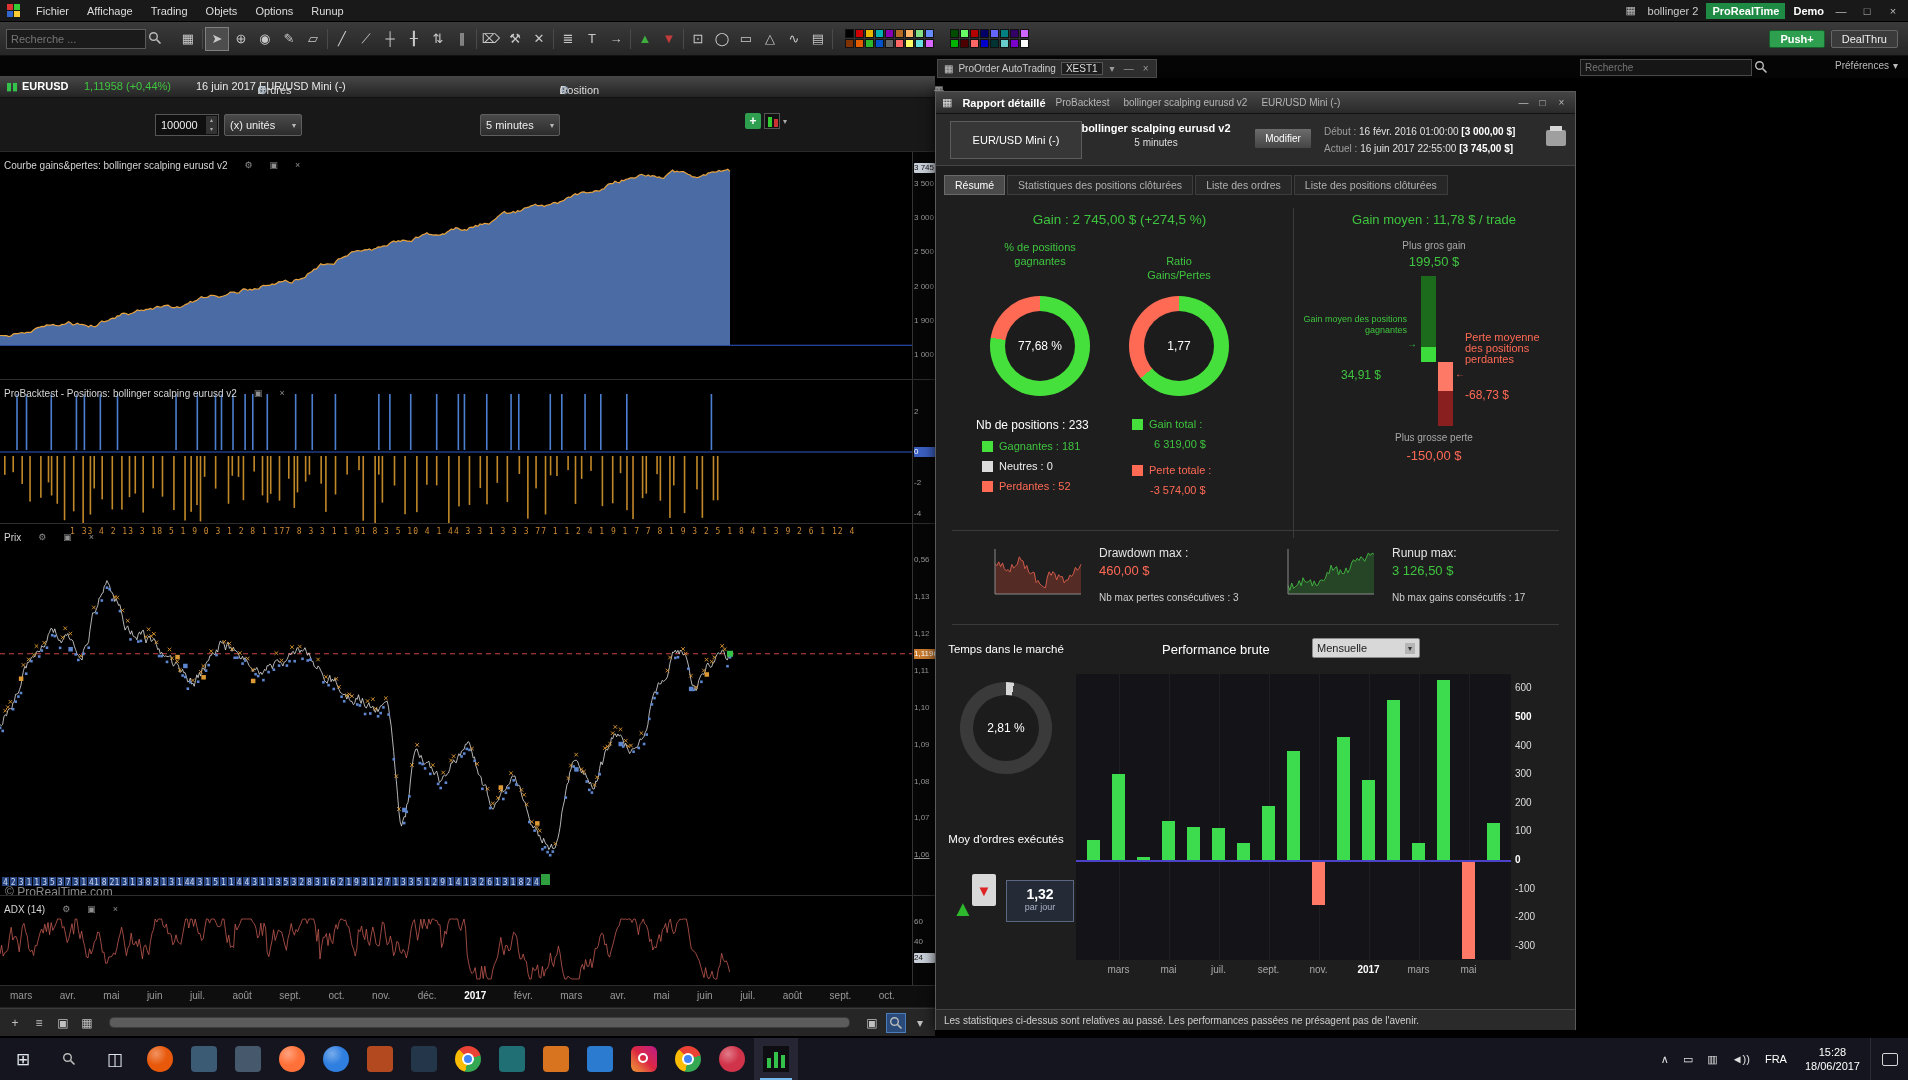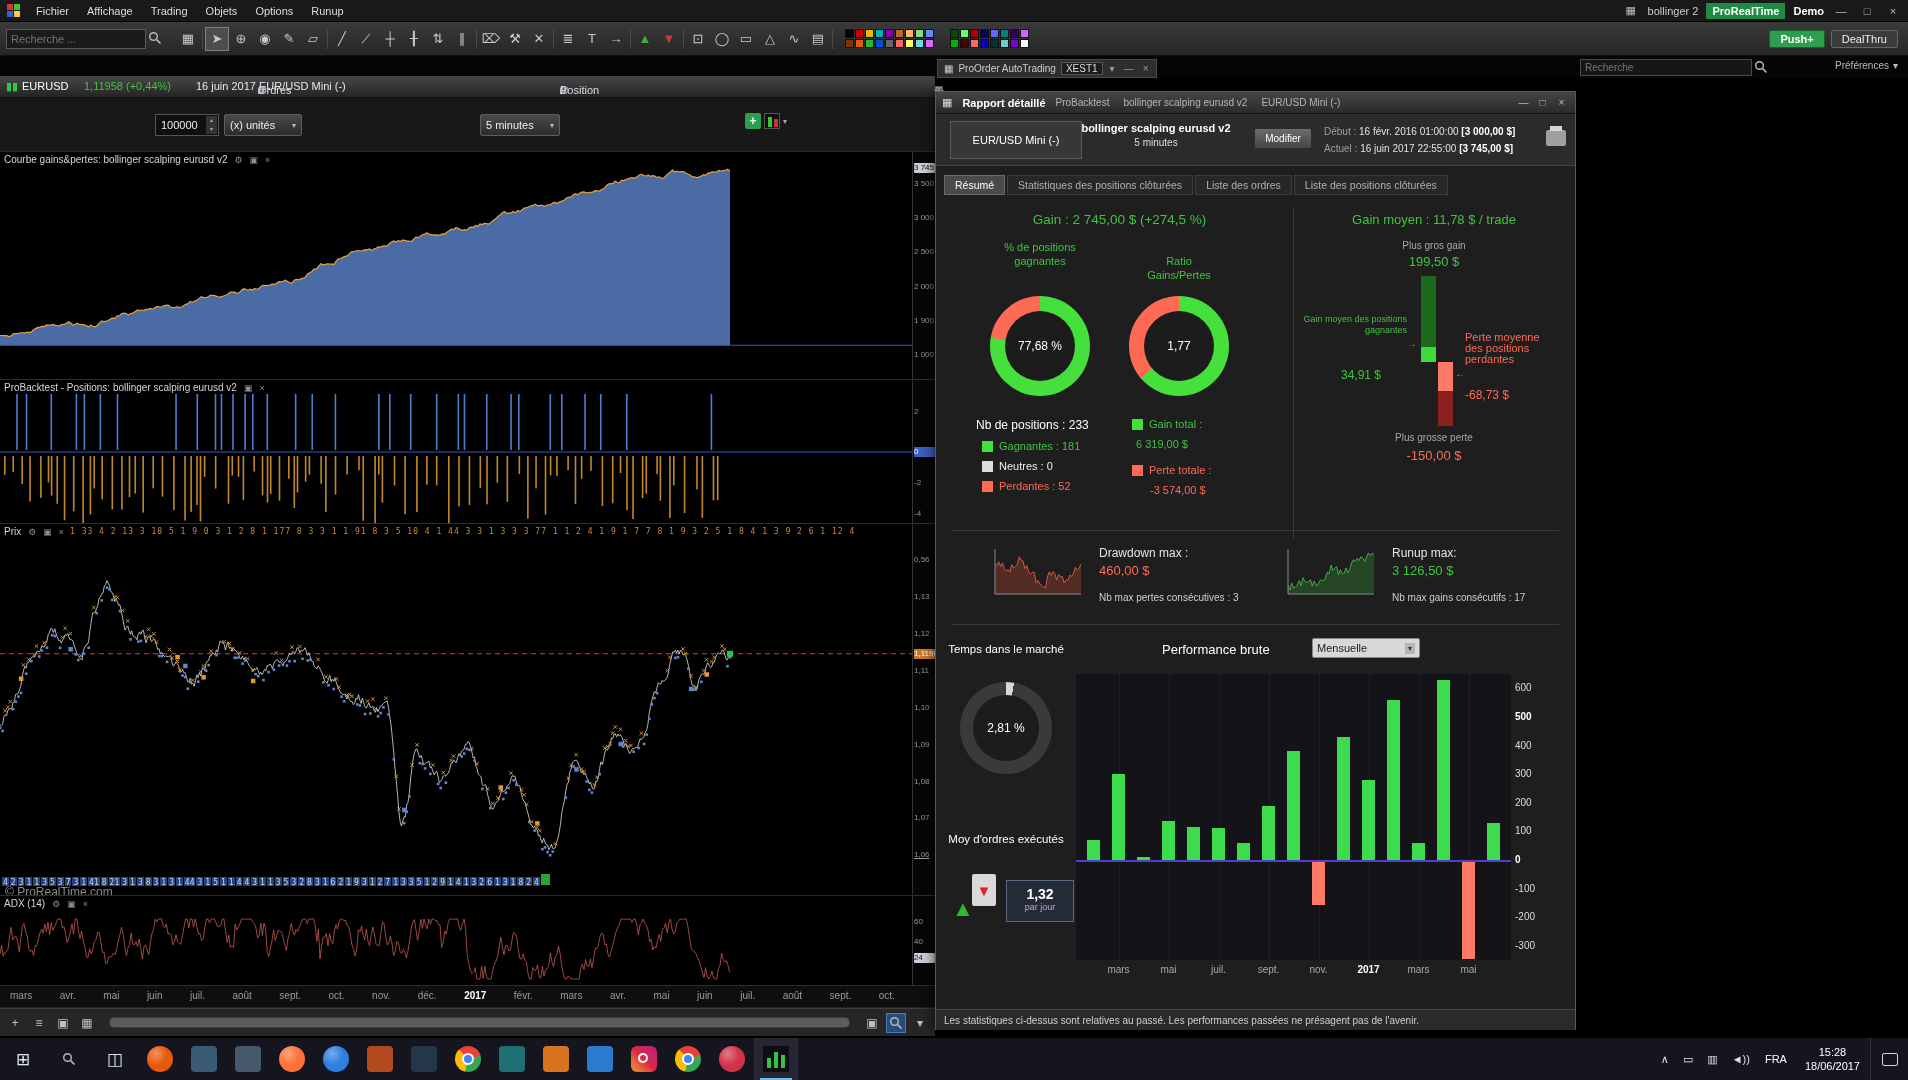--- a/index.html
+++ b/index.html
@@ -52,21 +52,21 @@
 #quick-search .mag{position:absolute;right:0;top:1px;width:16px;height:15px}
 #preferences{position:absolute;right:10px;top:4px;color:#bbb;font-size:10px;display:flex;gap:4px;align-items:center}
 
 
 #chart-window{position:absolute;left:0;top:76px;width:935px;height:960px;background:#000;
  border-right:1px solid #3a3a3a;z-index:10}
 #cw-titlebar{position:absolute;left:0;top:0;width:935px;height:22px;
  background:linear-gradient(#474747,#242424);border-bottom:1px solid #111}
 #cw-titlebar span{position:absolute;top:4px;font-size:11px}
 #cw-symbol-icon{left:6px;color:#34c24a;font-size:10px}
-#cw-symbol{left:22px;color:#fff;font-weight:normal}
+#cw-symbol{left:22px;color:#fff;font-weight:bold}
 #cw-price{left:84px;color:#3fc43f}
 #cw-date{left:196px;color:#e8e8e8}
 #cw-orders{left:258px;color:#ddd}
 #cw-position{left:560px;color:#ddd}
 .cw-mini-ico{color:#9ab;font-size:9px}
 #cw-controls-right{position:absolute;right:4px;top:3px;display:flex;gap:3px}
 #cw-controls-right span{color:#bbb;font-size:10px;width:16px;text-align:center}
 
 #cw-controls{position:absolute;left:0;top:22px;width:935px;height:54px;background:#181818;
  border-bottom:1px solid #2a2a2a}
@@ -83,21 +83,21 @@
  display:flex;align-items:center;justify-content:center;border-radius:2px;font-size:12px}
 #candle-ico{width:16px;height:16px;background:#111;border:1px solid #555;position:relative}
 #candle-ico i{position:absolute;width:4px}
 #trade-caret{color:#aaa;font-size:8px}
 
 .pane{position:absolute;left:0;width:935px;background:#000;border-bottom:1px solid #2d2d2d;overflow:hidden}
 #pane-equity{top:76px;height:228px}
 #pane-positions{top:304px;height:144px}
 #pane-price{top:448px;height:372px}
 #pane-adx{top:820px;height:90px}
-.pane-hdr{position:absolute;left:4px;top:2px;z-index:3;display:flex;align-items:flex-end;gap:7px}
+.pane-hdr{position:absolute;left:4px;top:8px;z-index:3;display:flex;align-items:flex-start;gap:17px}
 .pane-title{font-size:10px;color:#d5d5d5;text-shadow:0 0 3px #000}
 .pane-ico{font-size:9px;color:#8f8f8f}
 .axis{position:absolute;top:0;bottom:0;left:912px;width:23px;border-left:1px solid #333;background:#060606;z-index:4}
 .axlab{position:absolute;left:1px;width:21px;font-size:8px;color:#999;line-height:10px;
  overflow:hidden;white-space:nowrap}
 .axlab.boxed{background:#c9cfd8;color:#111;border-radius:1px}
 .axlab.boxed-blue{background:#3b5fc0;color:#fff}
 .axlab.boxed-orange{background:#c87a2e;color:#fff}
 #price-strip-top{position:absolute;left:70px;top:3px;width:790px;height:12px;overflow:hidden;
  color:#cc8a33;font-size:8px;font-family:"DejaVu Sans Mono",monospace;white-space:nowrap;letter-spacing:1px;z-index:2}
@@ -172,21 +172,21 @@
  background:#1c1c1c;display:flex;align-items:center;justify-content:center;font-size:12px;color:#fff}
 #donut-win{left:54px;top:100px}
 #donut-ratio{left:193px;top:100px}
 #nb-positions{position:absolute;left:40px;top:222px;font-size:12px;color:#fff}
 .legend-row{position:absolute;display:flex;align-items:center;gap:6px;font-size:11px}
 .legend-sq{width:11px;height:11px;display:inline-block}
 #leg-win{left:46px;top:244px}
 #leg-neu{left:46px;top:264px}
 #leg-los{left:46px;top:284px}
 #leg-gt{left:196px;top:222px}
-#leg-gt-val{left:200px;top:242px;position:absolute;font-size:11px}
+#leg-gt-val{left:218px;top:242px;position:absolute;font-size:11px}
 #leg-pt{left:196px;top:268px}
 #leg-pt-val{left:214px;top:288px;position:absolute;font-size:11px}
 
 #gm-biggest-label{position:absolute;left:357px;top:44px;width:282px;text-align:center;font-size:10px}
 #gm-biggest-value{position:absolute;left:357px;top:58px;width:282px;text-align:center;font-size:13px}
 #waterfall{position:absolute;left:357px;top:80px;width:270px;height:150px}
 .wf-bar{position:absolute;width:15px}
 #gm-avg-gain-label{position:absolute;left:8px;top:38px;width:106px;text-align:right;font-size:9px;line-height:11px}
 #gm-arrow-g{position:absolute;left:114px;top:62px;font-size:10px}
 #gm-avg-gain-value{position:absolute;left:48px;top:92px;font-size:12px}

